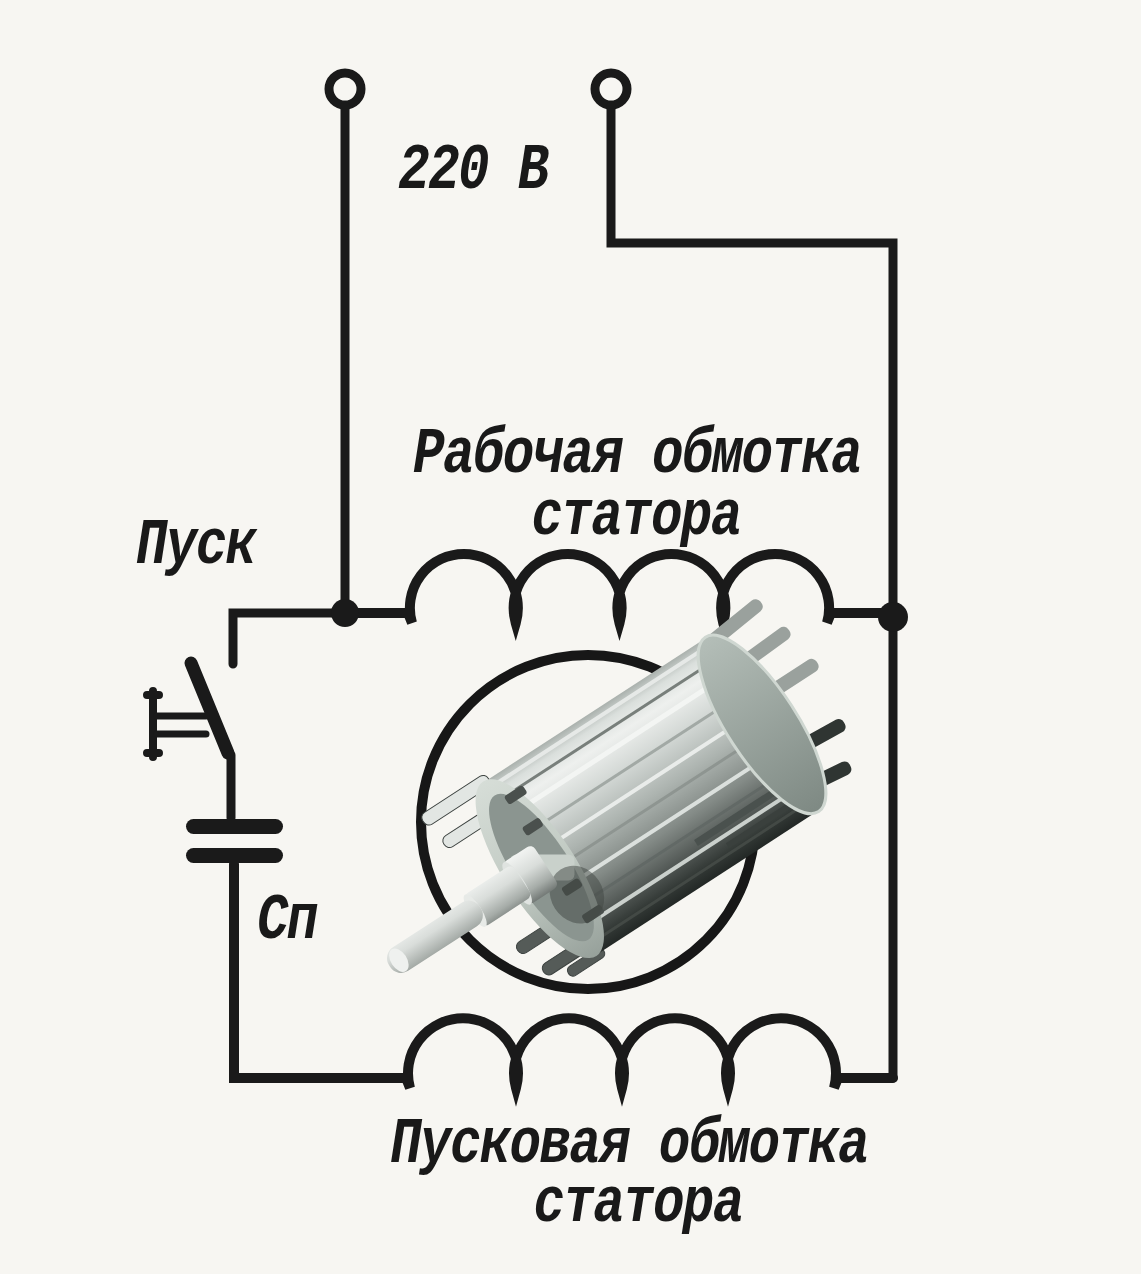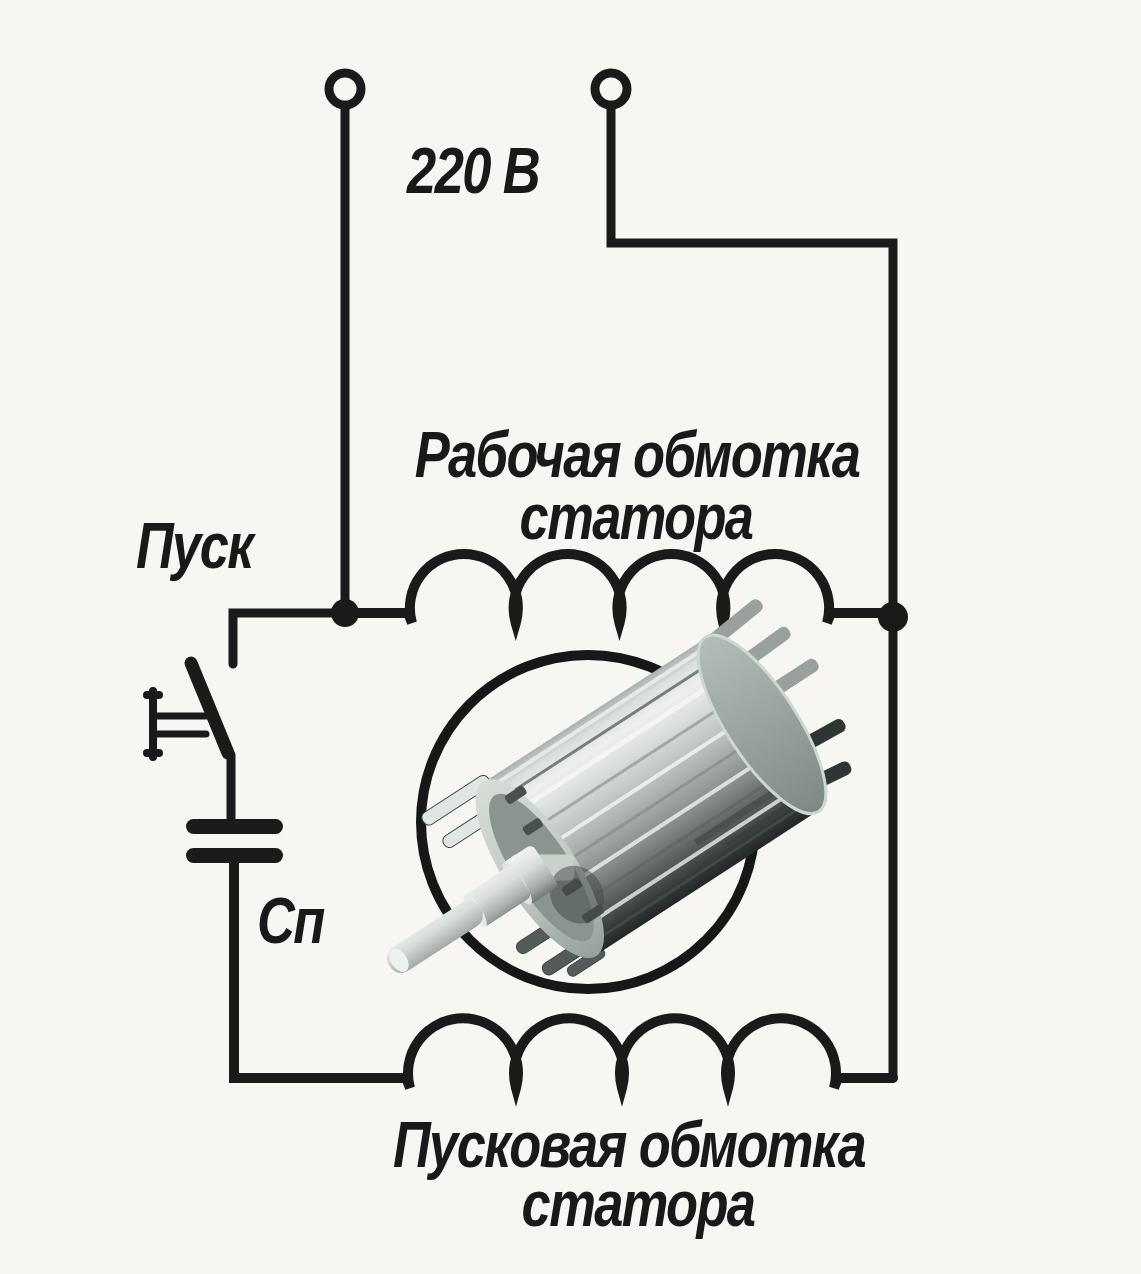--- a/index.html
+++ b/index.html
@@ -6,21 +6,21 @@
     margin: 0;
     padding: 0;
     background: #e9e7e2;
   }
   .canvas {
     position: relative;
     width: 1141px;
     height: 1274px;
     background: #f7f6f2;
     overflow: hidden;
-    font-family: Liberation Sans, sans-serif;
+    font-family: Liberation Mono, monospace;
   }
   .schem {
     position: absolute;
     left: 0;
     top: 0;
   }
   .lbl {
     position: absolute;
     font-style: italic;
     font-weight: 700;

